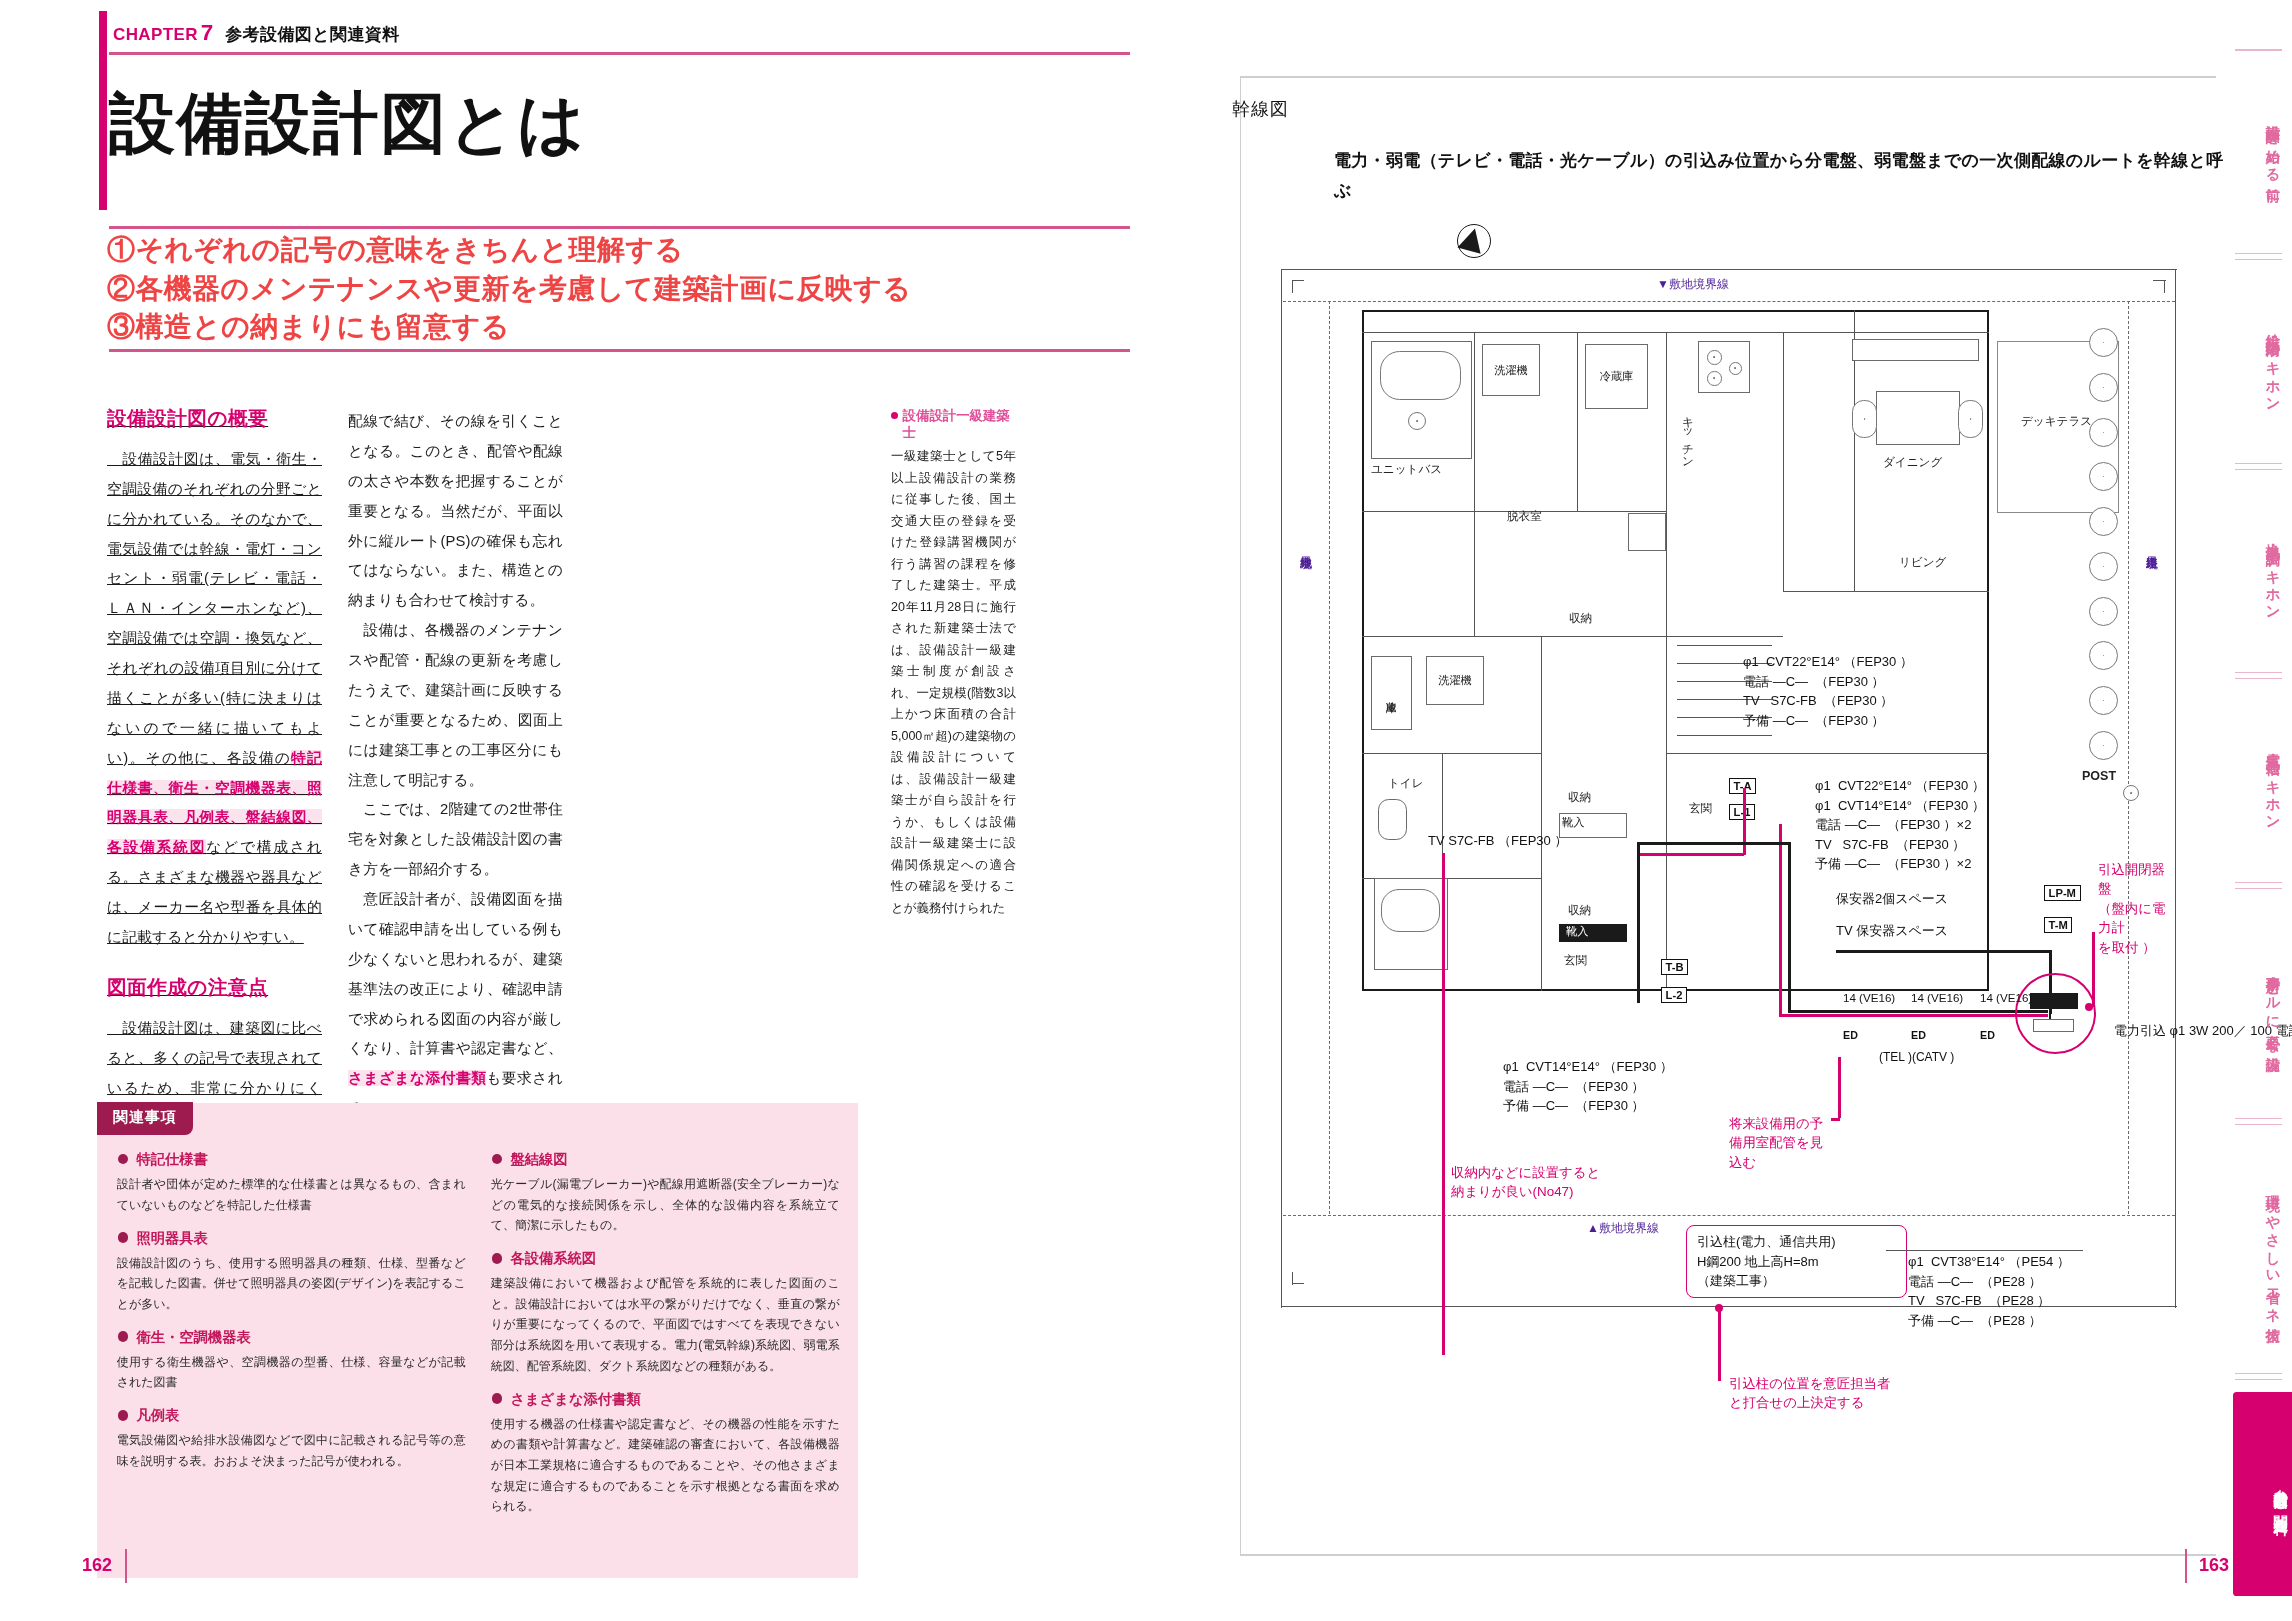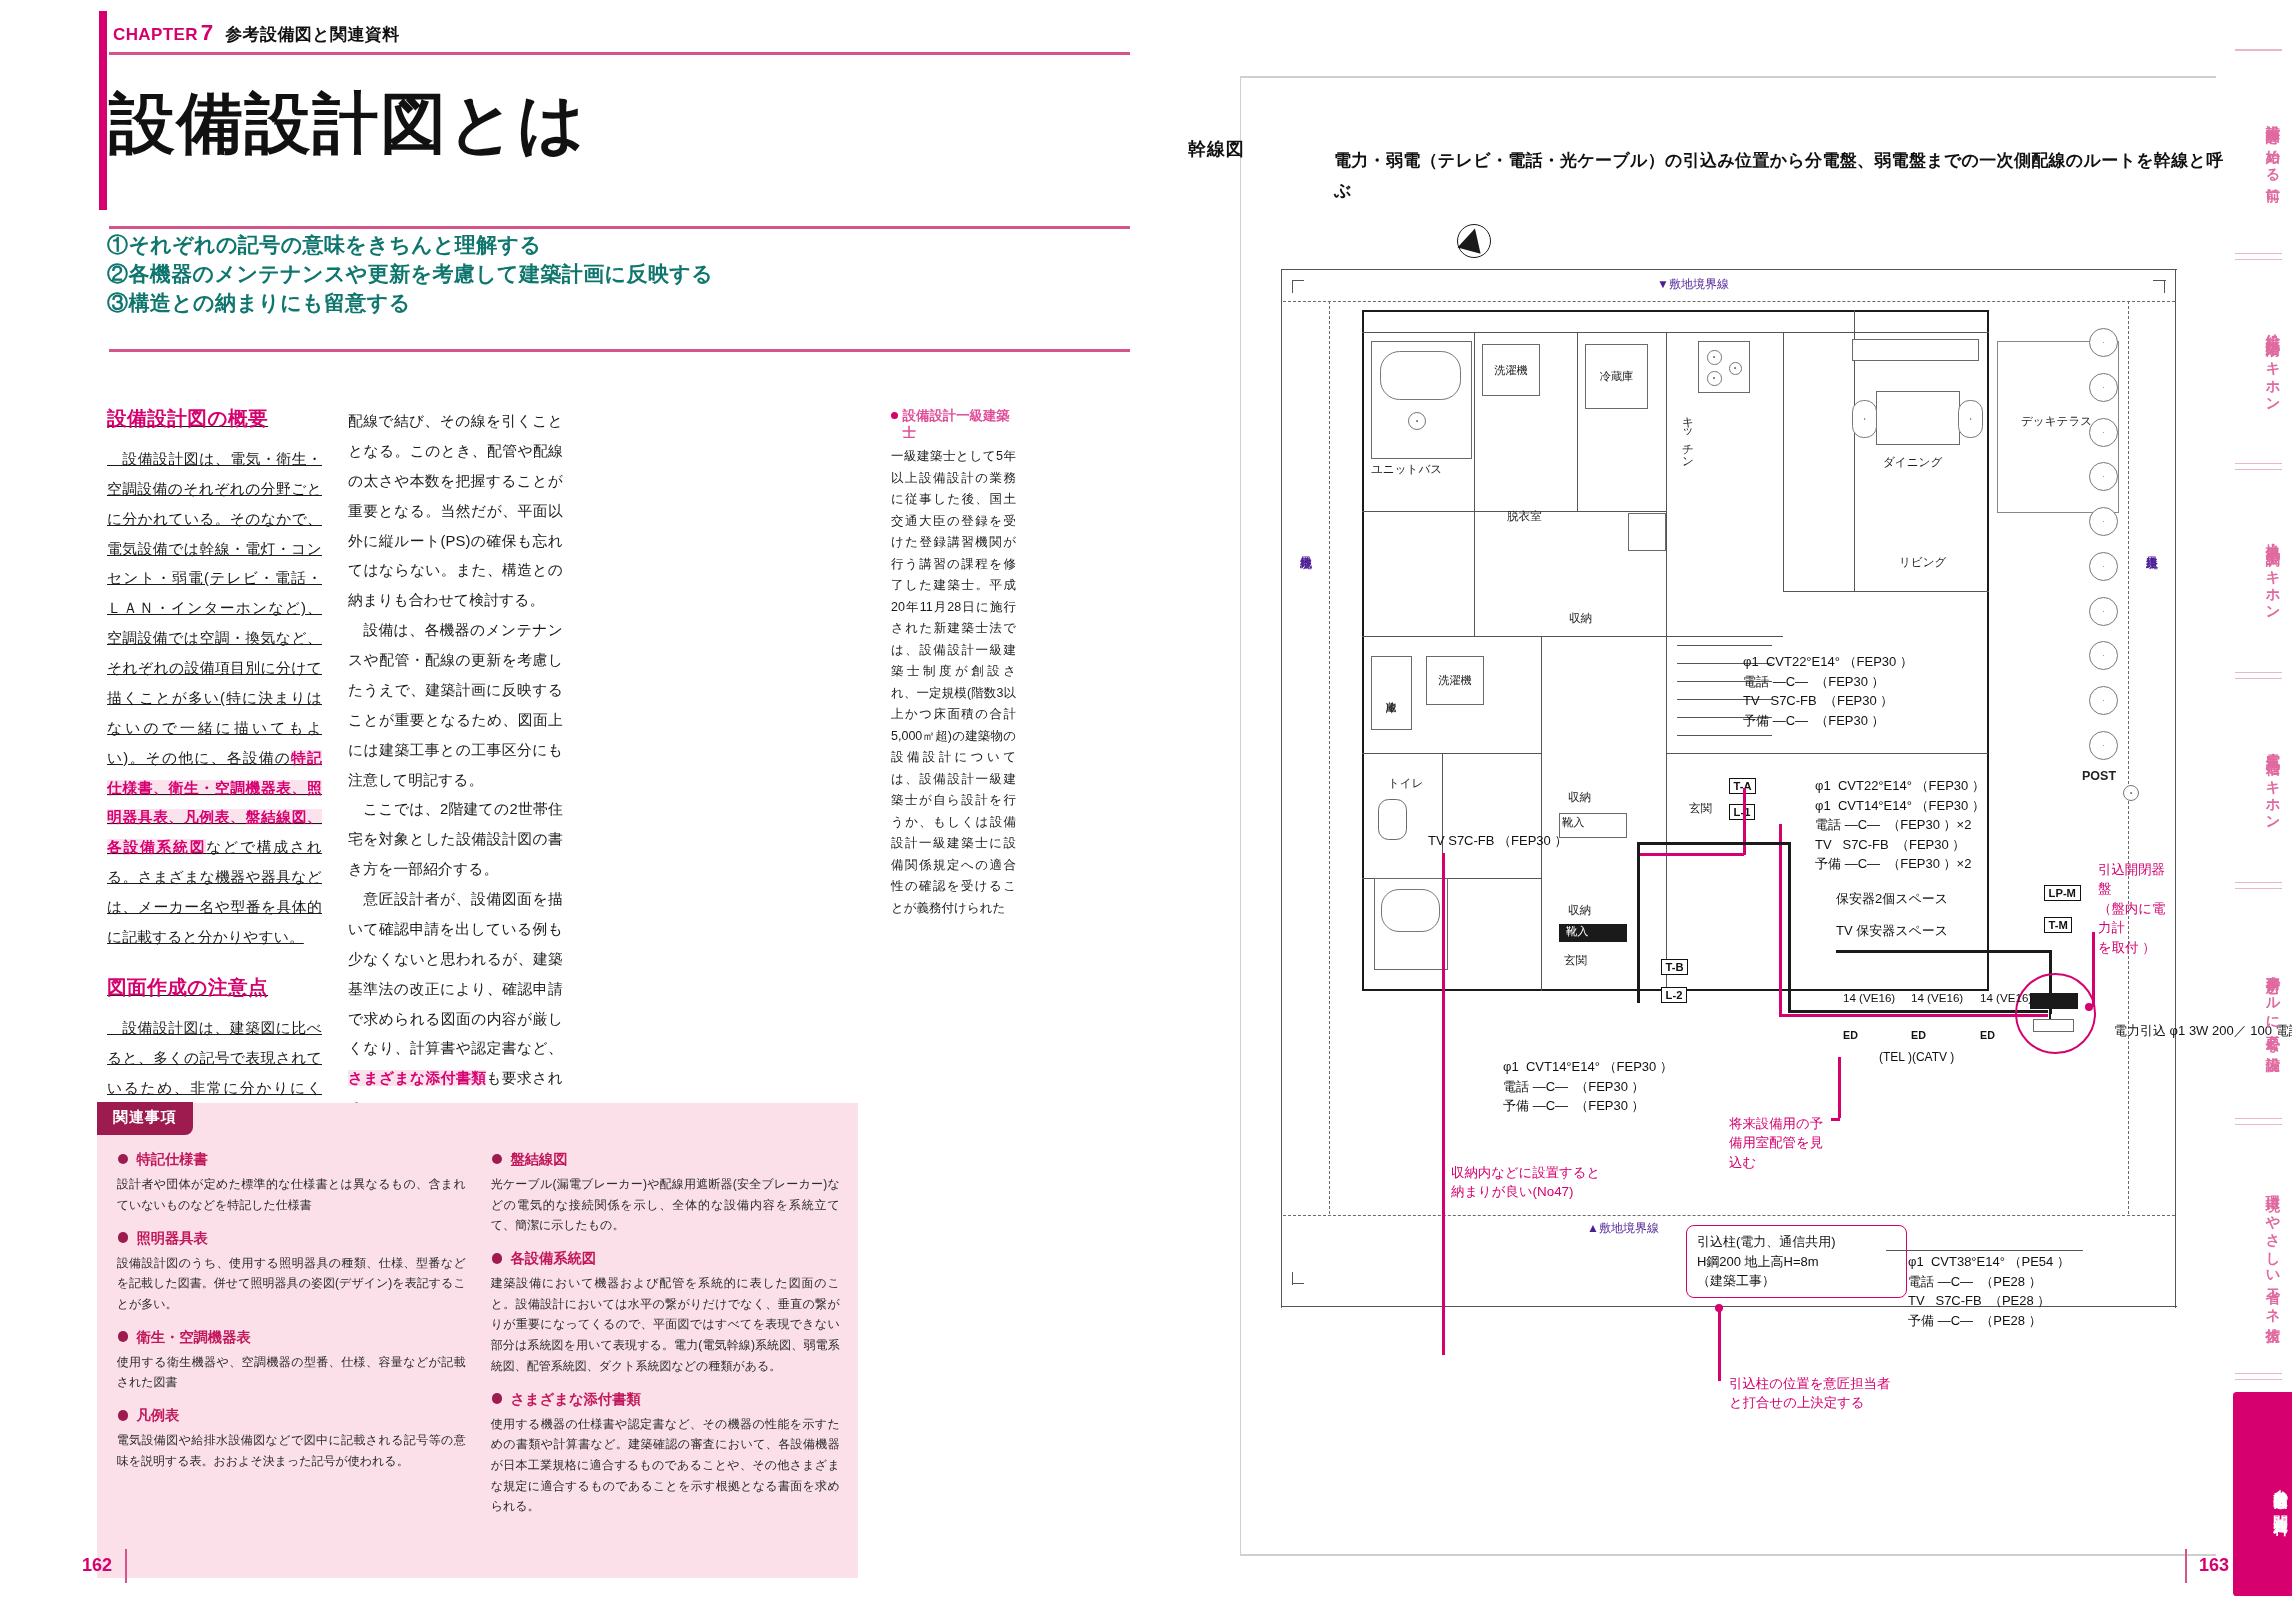--- a/index.html
+++ b/index.html
@@ -11,21 +11,21 @@
   .chapter-bar{position:absolute;left:99px;top:10.7px;width:8px;height:199px;background:#d6006f;}
   .chapter-line{position:absolute;left:109px;top:52px;width:1021px;height:2.7px;background:#d4558c;}
   .chapter-head{position:absolute;left:113px;top:19.7px;font-size:18px;font-weight:bold;letter-spacing:0.4px;white-space:nowrap;}
   .chapter-head .ch-word{color:#d6006f;font-size:17px;font-weight:bold;}
   .chapter-head .ch-num{color:#d6006f;font-size:22.4px;font-weight:bold;margin:0 4.5px 0 2.7px;}
   .chapter-head .ch-title{color:#111;font-size:17px;font-weight:bold;margin-left:7.2px;}
 
   .main-title{position:absolute;left:109px;top:90px;font-size:66px;font-weight:bold;letter-spacing:1.8px;line-height:1;color:#111;}
   .title-rule{position:absolute;left:109px;top:226px;width:1021px;height:2.7px;background:#d4558c;}
   .bullets{position:absolute;left:107px;top:231px;width:1021px;}
-  .bullets div{font-size:21px;font-weight:bold;line-height:1.38;color:#0f766e;letter-spacing:0.4px;}
+  .bullets div{font-size:28px;font-weight:bold;line-height:1.38;color:#ef4444;letter-spacing:0.4px;}
   .bullet-rule{position:absolute;left:109px;top:349px;width:1021px;height:2.7px;background:#d4558c;}
 
   .body-cols{position:absolute;left:99px;top:407px;width:896px;}
   .col{position:absolute;top:0;width:215px;}
   .col.c1{left:8px;text-decoration:underline;}
   .col.c2{left:249px;}
   .sec-h{font-size:19.7px;font-weight:bold;color:#d6006f;letter-spacing:0.4px;margin:0 0 14.3px 0;line-height:1.2;}
   .sec-h.second{margin-top:23px;}
   .para{font-size:14.8px;line-height:2.02;text-align:justify;color:#1a1a1a;margin-bottom:0;letter-spacing:0.1px;}
   .para .hl2{color:#d6006f;font-weight:bold;background:#fbe3ee;}
@@ -44,21 +44,21 @@
   .rel-item{margin-bottom:13.4px;}
   .rel-h{font-size:14.3px;font-weight:bold;color:#c2185b;margin-bottom:5.4px;position:relative;padding-left:19.7px;line-height:1.3;}
   .rel-h:before{content:"";position:absolute;left:0.9px;top:3.6px;width:10.7px;height:10.7px;border-radius:50%;background:#9e1b4f;}
   .rel-t{font-size:12px;line-height:1.72;color:#2a2a2a;text-align:justify;}
 
   .pg-left{position:absolute;left:82px;top:1555px;font-size:18px;font-weight:bold;color:#d6006f;}
   .pg-left-rule{position:absolute;left:125px;top:1549px;width:1.8px;height:34px;background:#d4558c;}
 
   
   .right-page{position:absolute;left:1146px;top:0;width:1146px;height:1622px;}
-  .fig-label{position:absolute;left:1188px;top:97px;font-size:18px;font-weight:bold;color:#111;letter-spacing:0.9px;margin-top:40px;}
+  .fig-label{position:absolute;left:1232px;top:97px;font-size:18px;font-weight:normal;color:#111;letter-spacing:0.9px;}
   .fig-caption{position:absolute;left:1334px;top:146px;width:896px;font-size:17px;font-weight:bold;line-height:1.75;color:#111;letter-spacing:0.3px;}
 
   .fig-frame{position:absolute;left:1240px;top:76px;width:976px;height:1478px;border-left:1.8px solid #cfcfcf;}
   .fig-top-rule{position:absolute;left:1240px;top:76px;width:976px;height:1.8px;background:#cfcfcf;}
   .fig-bot-rule{position:absolute;left:1240px;top:1554px;width:976px;height:1.8px;background:#cfcfcf;}
 
   .plan{position:absolute;left:1281px;top:251px;width:896px;height:1075px;}
 
   
   .ln{position:absolute;background:#555;}

